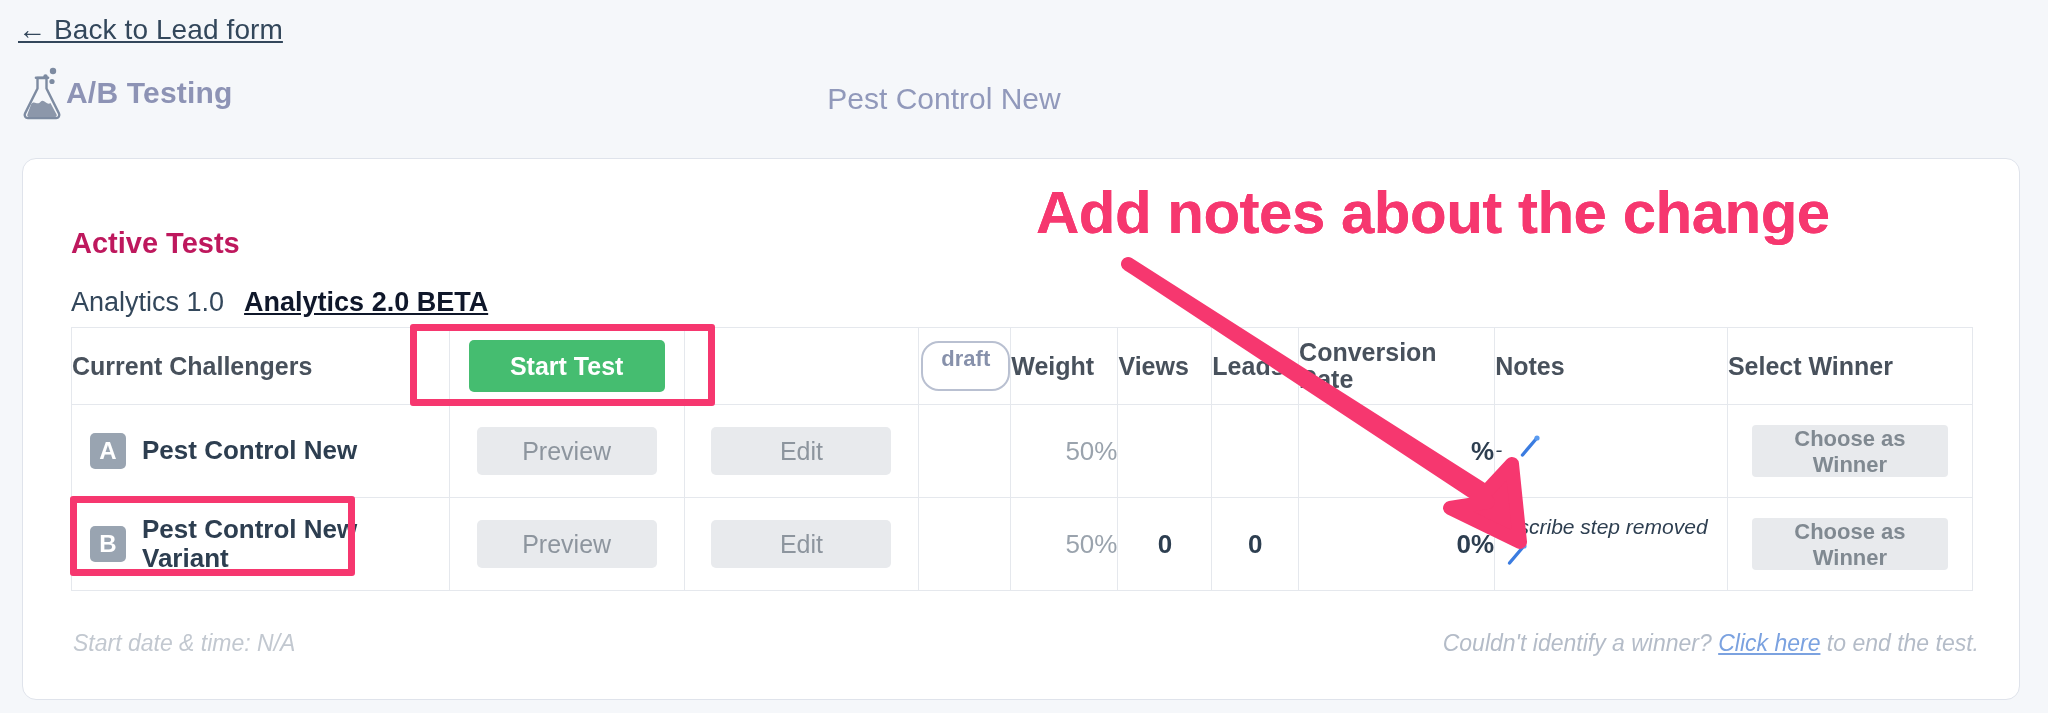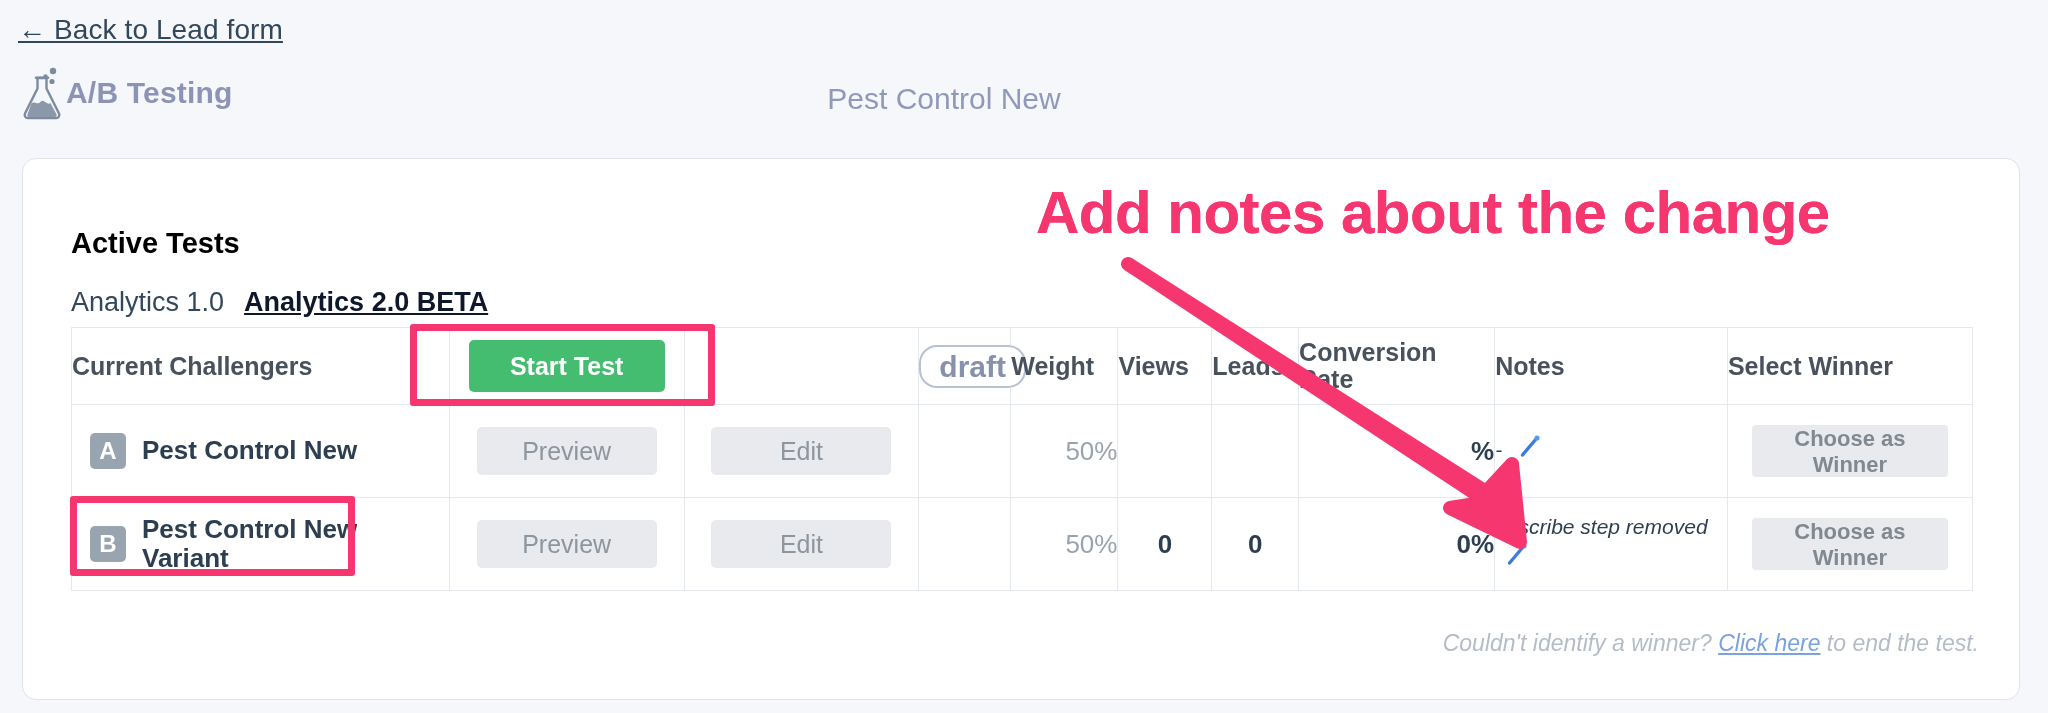--- a/index.html
+++ b/index.html
@@ -66,21 +66,21 @@
     border-radius: 14px;
     box-sizing: border-box;
   }
 
   .section-title {
     position: absolute;
     left: 48px;
     top: 68px;
     font-size: 29px;
     font-weight: bold;
-    color: #000000;
+    color: #be185d;
   }
 
   .analytics-tabs {
     position: absolute;
     left: 48px;
     top: 128px;
     display: flex;
     gap: 20px;
     align-items: baseline;
     font-size: 27px;
@@ -148,23 +148,23 @@
   th.th-notes  { padding-left: 18px; }
   th.th-winner { padding-left: 18px; }
 
   th.th-preview, th.th-edit { border-left: none; border-right: none; }
 
   .draft-badge {
     display: inline-block;
     border: 2px solid #b9c0d1;
     border-radius: 18px;
     color: #8791ab;
-    font-size: 30px;
-    font-weight: bold;
-    padding: 5px 18px 4px;
+    font-size: 22px;
+    font-weight: bold;
+    padding: 5px 18px 19px;
     line-height: 1;
     background: #fff;
   }
 
   tbody tr { height: 93px; }
   tbody td { font-size: 25px; color: #2d3e50; }
 
   .variant-cell {
     display: flex;
     align-items: center;
@@ -443,20 +443,21 @@
             </svg>
           </span>
         </td>
         <td>
           <button class="winner-btn">Choose as Winner</button>
         </td>
       </tr>
     </tbody>
   </table>
 
+  <div class="foot-left">Start date &amp; time: N/A</div>
   <div class="foot-right">
     <span>Couldn't identify a winner? </span><a href="#">Click here</a><span> to end the test.</span>
   </div>
 </div>
 
 <div class="anno-layer">
   <div class="anno-box anno-box-start"></div>
   <div class="anno-box anno-box-rowb"></div>
 
   <div class="anno-text">Add notes about the change</div>

